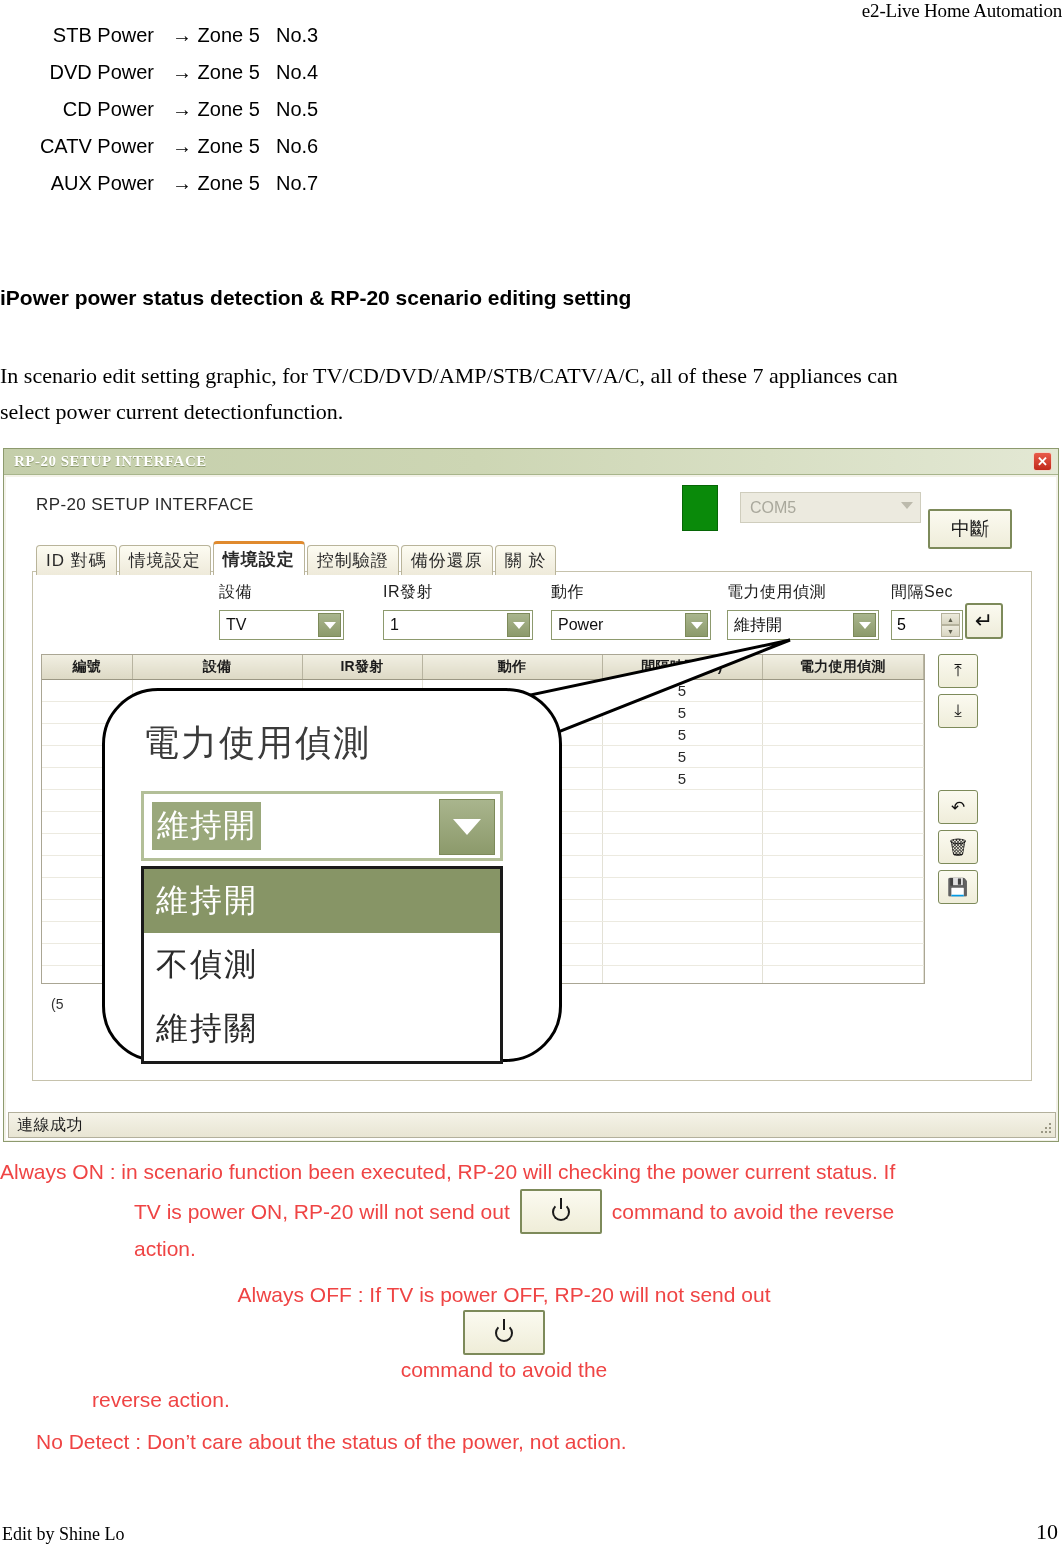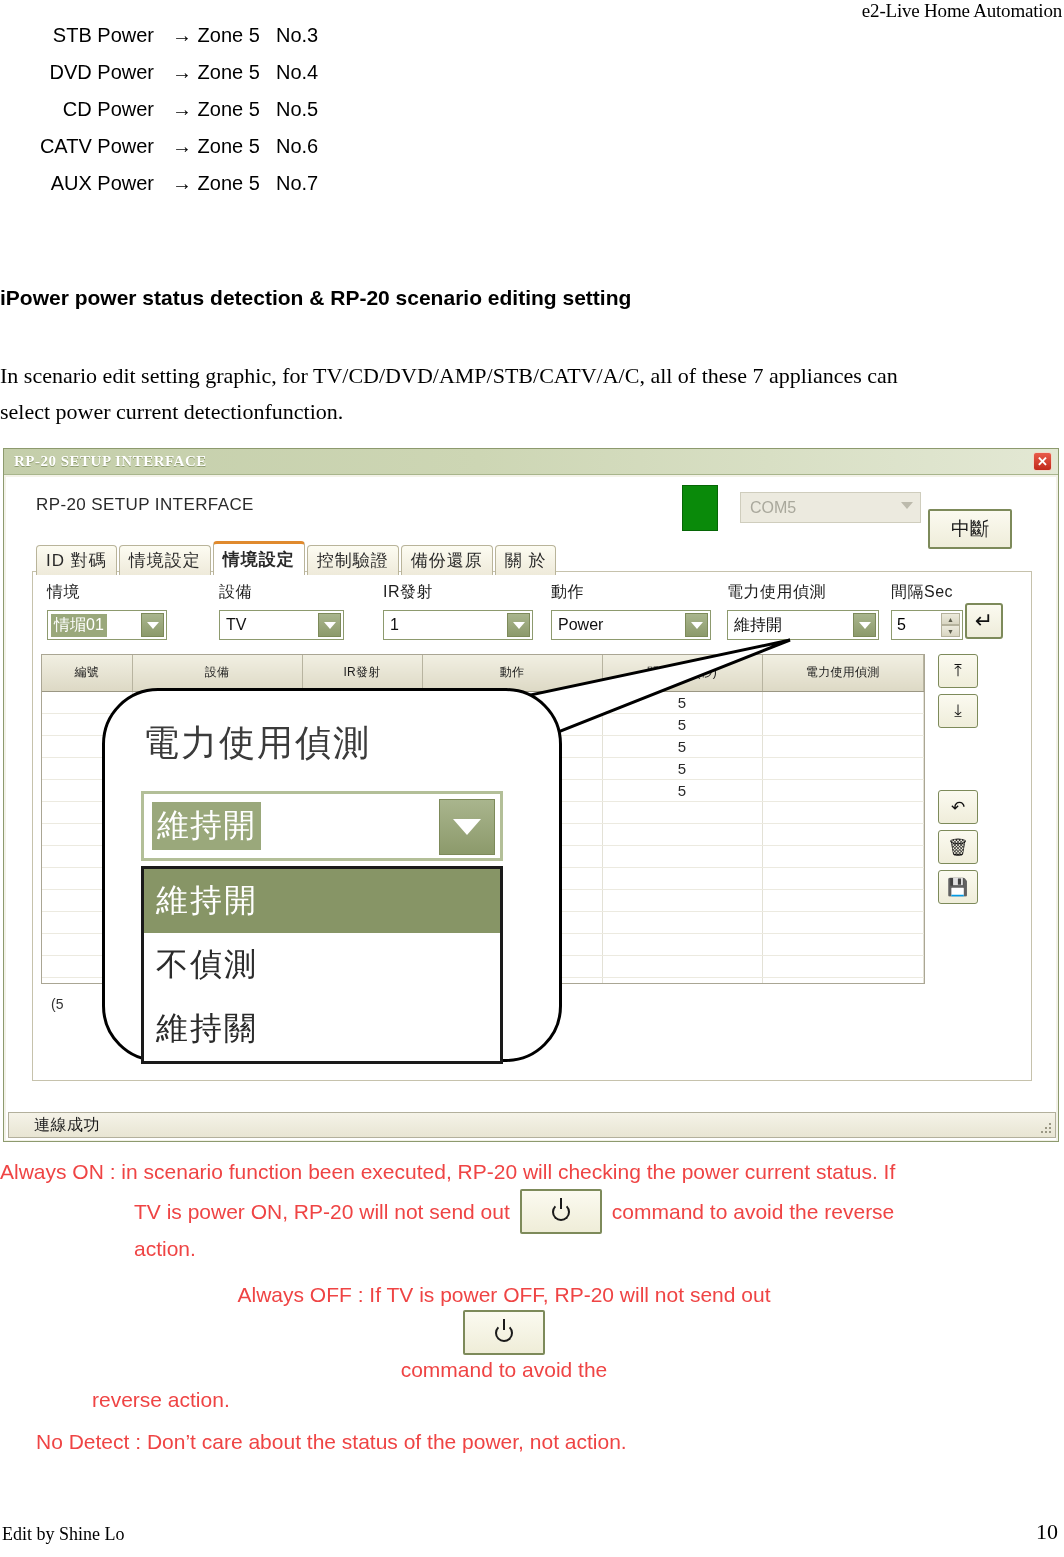--- a/index.html
+++ b/index.html
@@ -299,24 +299,24 @@
     width: 884px; height: 330px;
     border: 1px solid #aaa694;
     background: #ffffff;
     overflow: hidden;
   }
   table.grid { border-collapse: collapse; width: 100%; table-layout: fixed; }
   table.grid th {
     background: linear-gradient(to bottom, #f1efe2, #ddd9c5);
     border-right: 1px solid #b8b4a0;
     border-bottom: 1px solid #9b9784;
-    font-size: 12px;
-    font-weight: normal;
+    font-size: 14px;
+    font-weight: bold;
     color: #1c1c1c;
-    height: 36px;
+    height: 24px;
     letter-spacing: 0.3px;
   }
   table.grid td {
     border-right: 1px solid #e3e1d6;
     border-bottom: 1px solid #eceaE0;
     height: 22px;
     font-size: 15px;
     color: #2a2a2a;
     text-align: center;
   }
@@ -349,21 +349,21 @@
   
   .status-bar {
     position: absolute;
     left: 2px; bottom: 2px;
     width: 1048px; height: 26px;
     background: linear-gradient(to bottom, #f5f3e8, #e8e5d3);
     border: 1px solid #b3b09c;
     display: flex; align-items: center;
     font-size: 16px;
     color: #1c1c1c;
-    padding-left: 25px;
+    padding-left: 8px;
     letter-spacing: 0.5px;
   }
   .grip {
     position: absolute;
     right: 4px; bottom: 4px;
     width: 14px; height: 14px;
   }
   .grip span {
     position: absolute;
     width: 2px; height: 2px;
@@ -577,27 +577,20 @@
       <div class="tab active">情境設定</div>
       <div class="tab">控制驗證</div>
       <div class="tab">備份還原</div>
       <div class="tab">關 於</div>
     </div>
 
     <div class="tab-panel">
 
       <div class="form-row">
 
-        <div class="field" style="left:14px; top:10px; width:120px;">
-          <div class="field-label">情境</div>
-          <div class="combo">
-            <span class="val sel">情堳01</span>
-            <span class="combo-arrow"></span>
-          </div>
-        </div>
 
         <div class="field" style="left:186px; top:10px; width:125px;">
           <div class="field-label">設備</div>
           <div class="combo">
             <span class="val">TV</span>
             <span class="combo-arrow"></span>
           </div>
         </div>
 
         <div class="field" style="left:350px; top:10px; width:150px;">

